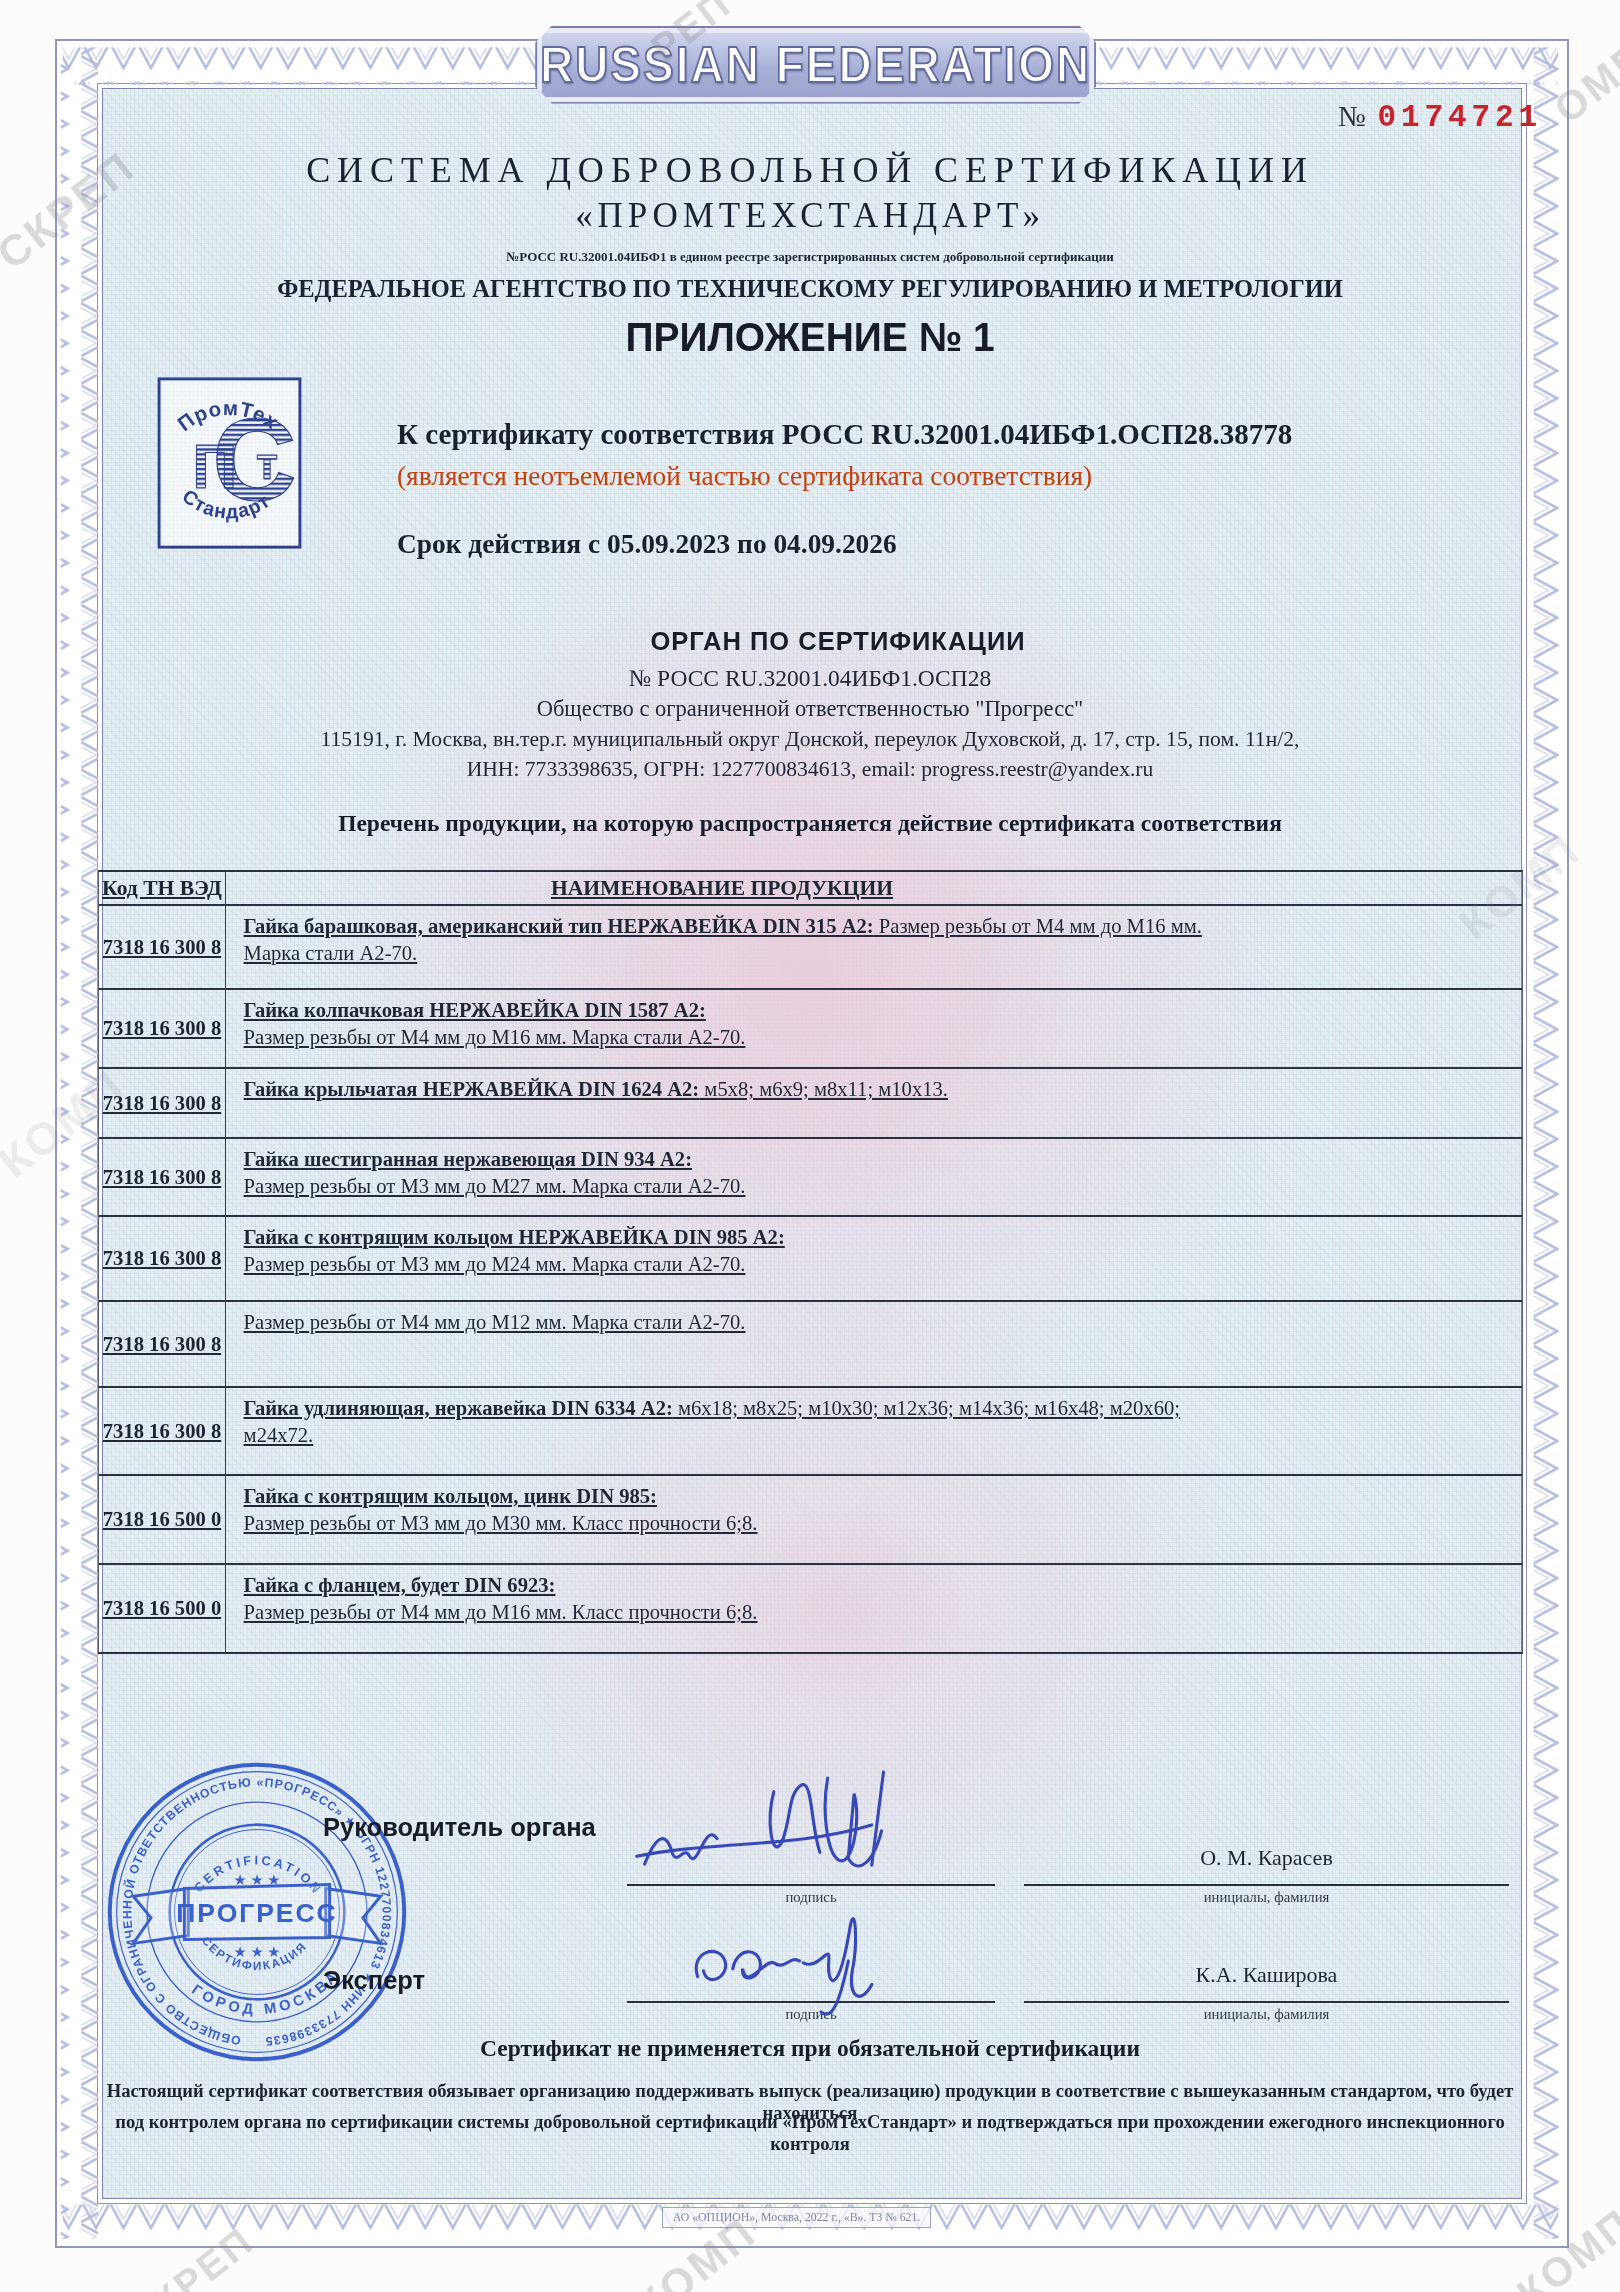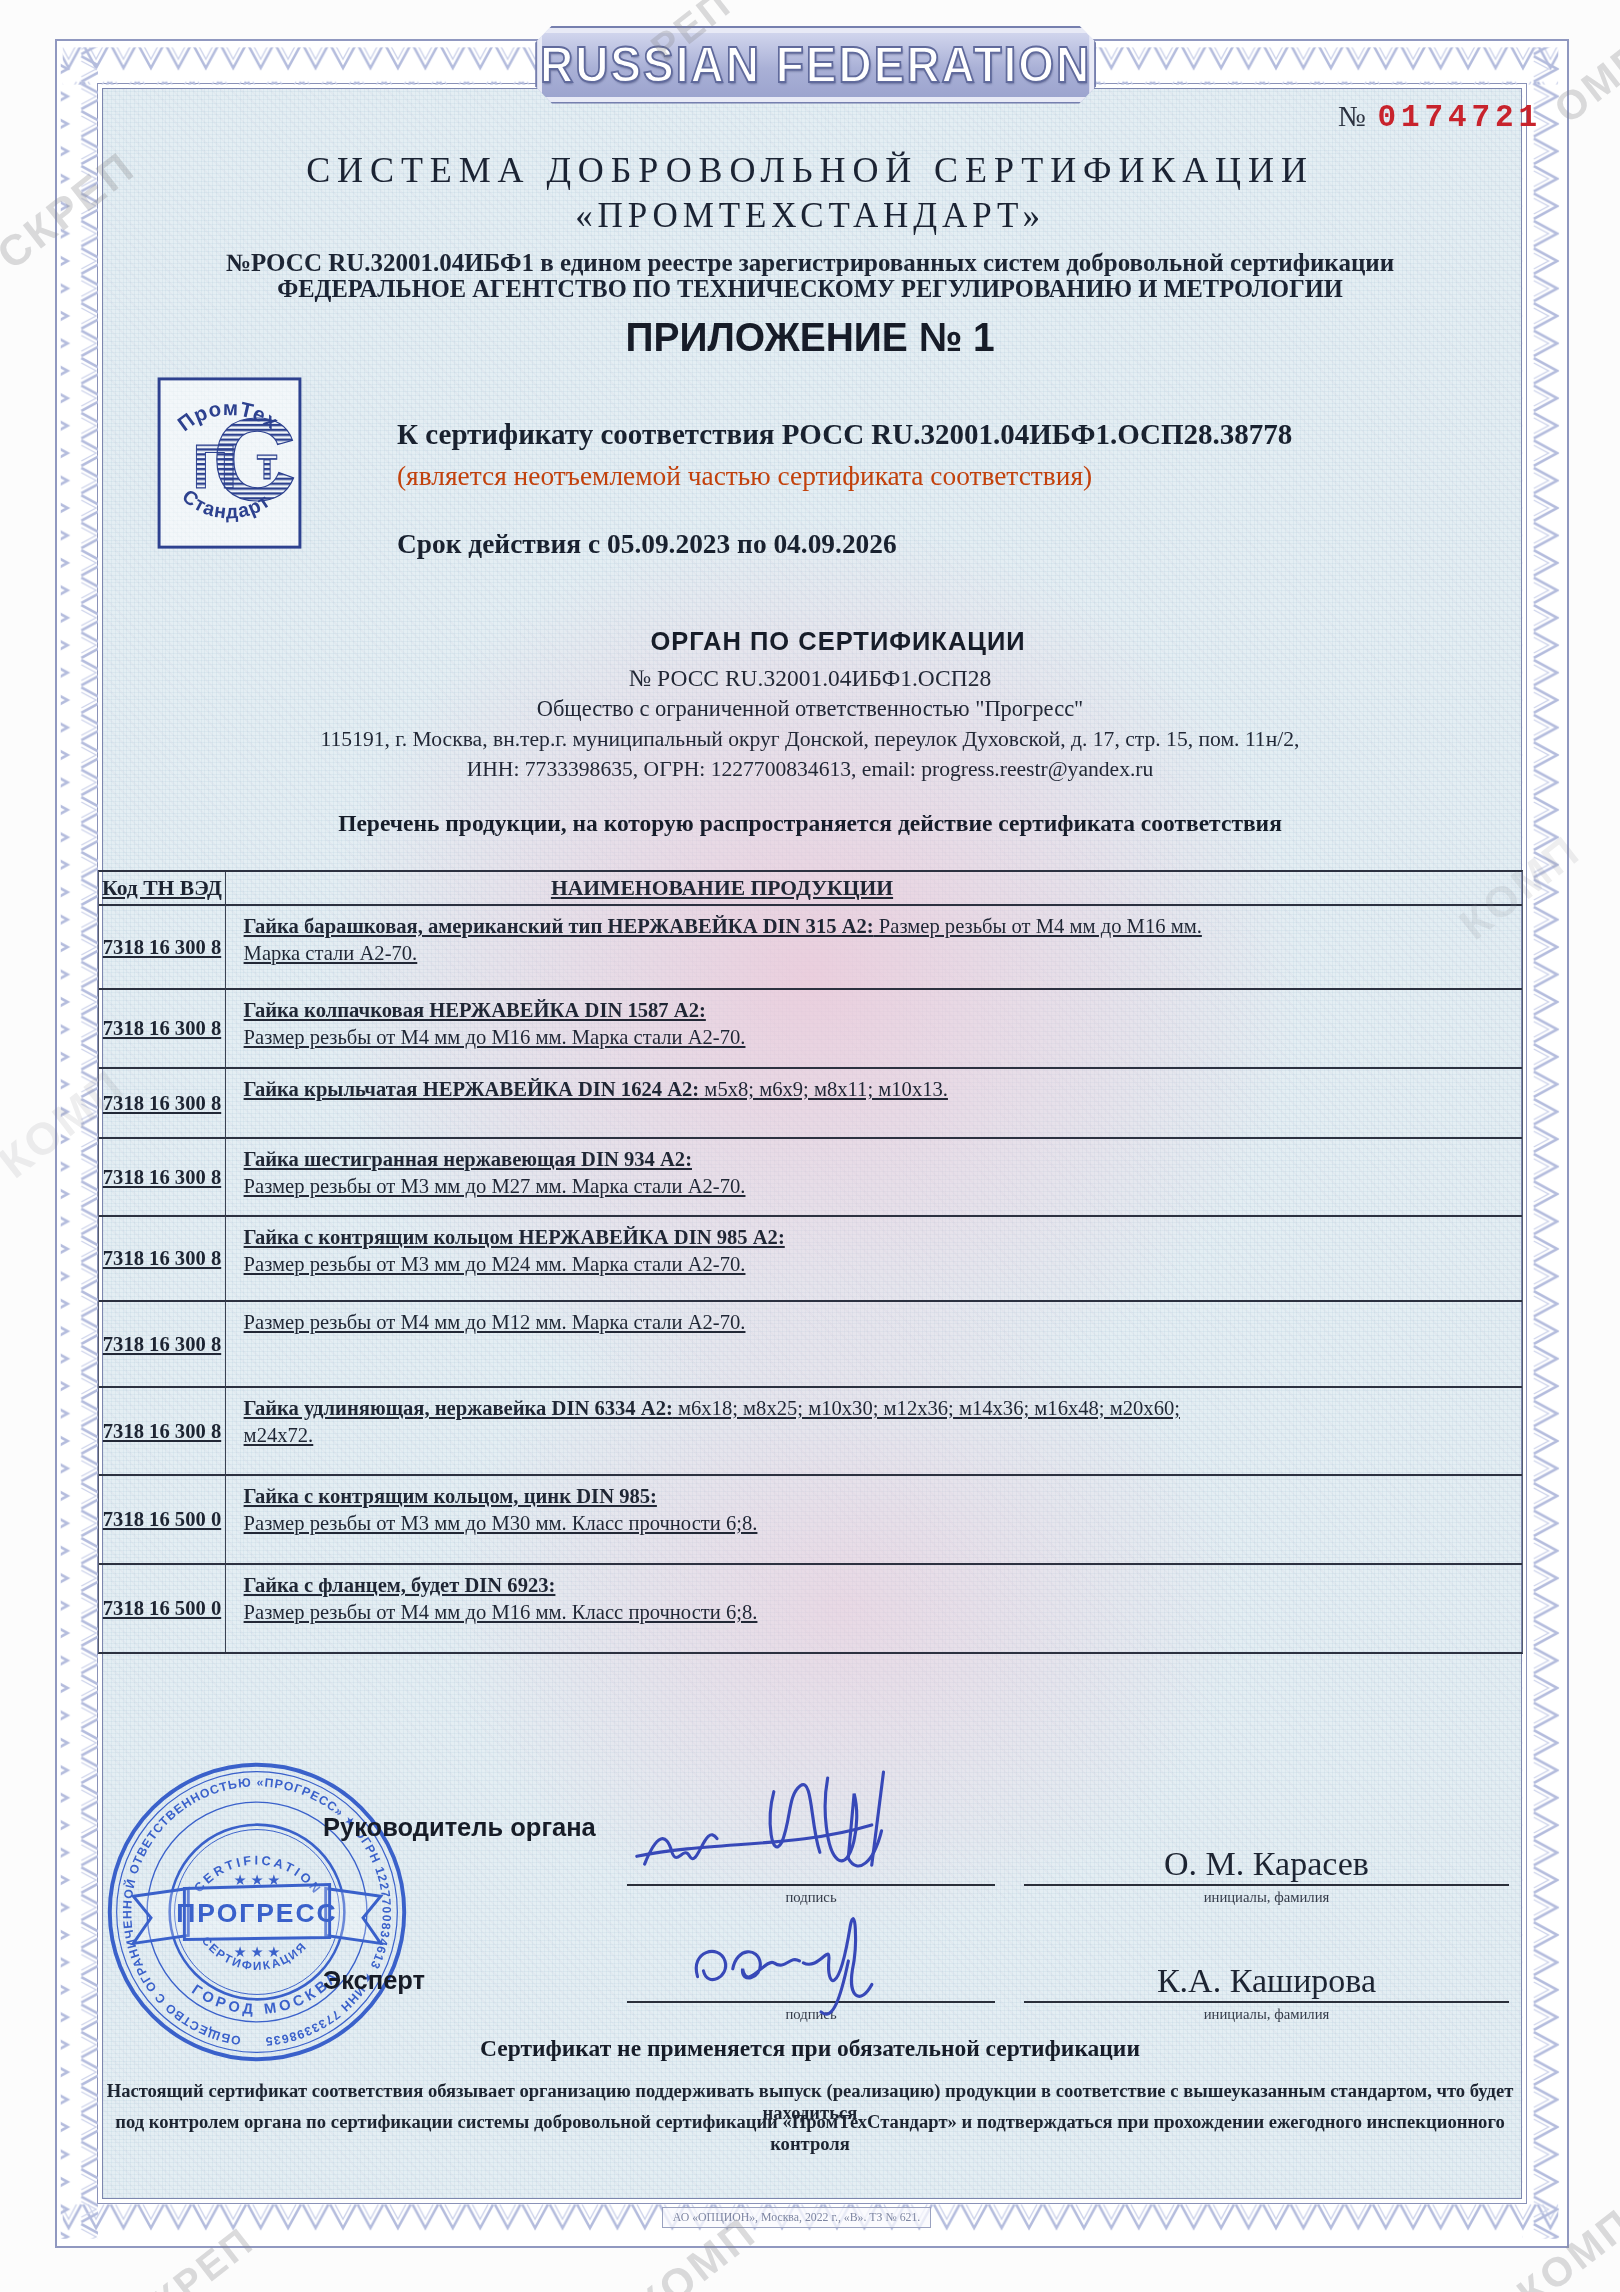--- a/index.html
+++ b/index.html
@@ -48,21 +48,21 @@
   
   .cert-no{top:100px;right:78px;z-index:3;white-space:nowrap;}
   .cert-no .nsign{font-size:29px;color:#2c3240;margin-right:11.8px;}
   .cert-no .num{
     font-family:"Liberation Mono","DejaVu Sans Mono",monospace;
     font-weight:700;font-size:31px;letter-spacing:4.9px;color:#c8232c;
   }
   .ctr{left:0;width:1620px;text-align:center;z-index:2;}
   .title1{top:149px;font-size:36px;letter-spacing:6.9px;color:#1b2333;}
   .title2{top:196px;font-size:35px;letter-spacing:4.9px;color:#1b2333;}
-  .registry{top:249px;font-size:25px;font-weight:700;color:#1d2534;}
+  .registry{top:249px;font-size:13px;font-weight:700;color:#1d2534;}
   .agency{top:275px;font-size:24.5px;font-weight:700;color:#1b2333;}
   .annex{
     top:314px;font-family:"Liberation Sans","DejaVu Sans",sans-serif;
     font-weight:800;font-size:41px;color:#171c28;letter-spacing:0px;transform:scaleX(.95);
   }
   
   .refline1{left:397px;top:418px;font-size:29px;font-weight:600;color:#19212f;z-index:2;}
   .refline2{left:397px;top:461px;font-size:27.4px;color:#c2410c;z-index:2;}
   .validity{left:397px;top:529px;font-size:27.4px;font-weight:600;color:#19212f;z-index:2;}
   
@@ -88,21 +88,21 @@
     font-weight:700;font-size:20.6px;color:#1d2432;white-space:nowrap;
   }
   .cell-code.hdr{font-size:21.6px;}
   .cell-name{padding:6.9px 9.8px 0 17.6px;font-size:20.6px;line-height:1.32;color:#1f2634;}
   .cell-name.hdr{display:flex;align-items:center;justify-content:center;padding:0 304px 0 0;font-weight:700;font-size:21.6px;}
   .cell-name .b{font-weight:700;}
   
   .role{font-family:"Liberation Sans","DejaVu Sans",sans-serif;font-weight:800;font-size:25.5px;color:#171c27;z-index:4;}
   .sline{border-top:2px solid #2a2f3a;z-index:3;}
   .slabel{font-size:14.7px;color:#343b49;text-align:center;z-index:3;}
-  .sname{font-size:34px;color:#1d2432;text-align:center;z-index:3;}
+  .sname{font-size:22px;color:#1d2432;text-align:center;z-index:3;}
   .sig-svg{z-index:5;}
   .note{top:2035px;font-size:23.5px;font-weight:700;color:#161c28;}
   .fine{left:88px;width:1444px;text-align:center;font-size:18.6px;font-weight:700;color:#1d2431;z-index:2;}
   .fine1{top:2080px;}
   .fine2{top:2111px;}
   .printinfo{
     left:50%;top:2207px;transform:translateX(-55%);z-index:3;
     font-family:Liberation Serif, serif;
     font-size:11.8px;color:#7e86a2;border:1px solid #9aa2c0;
     background:rgba(250,250,253,.75);padding:2px 9.8px;white-space:nowrap;text-align:center;

